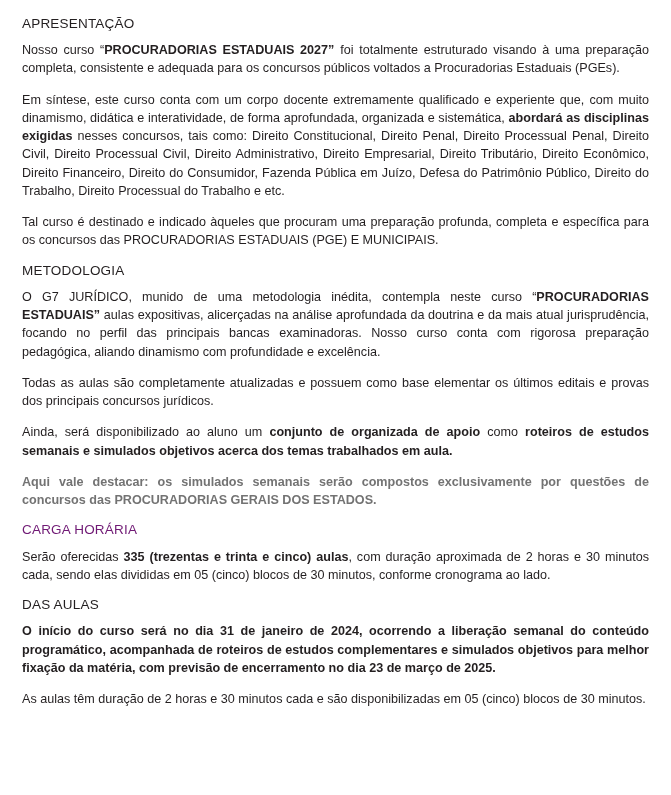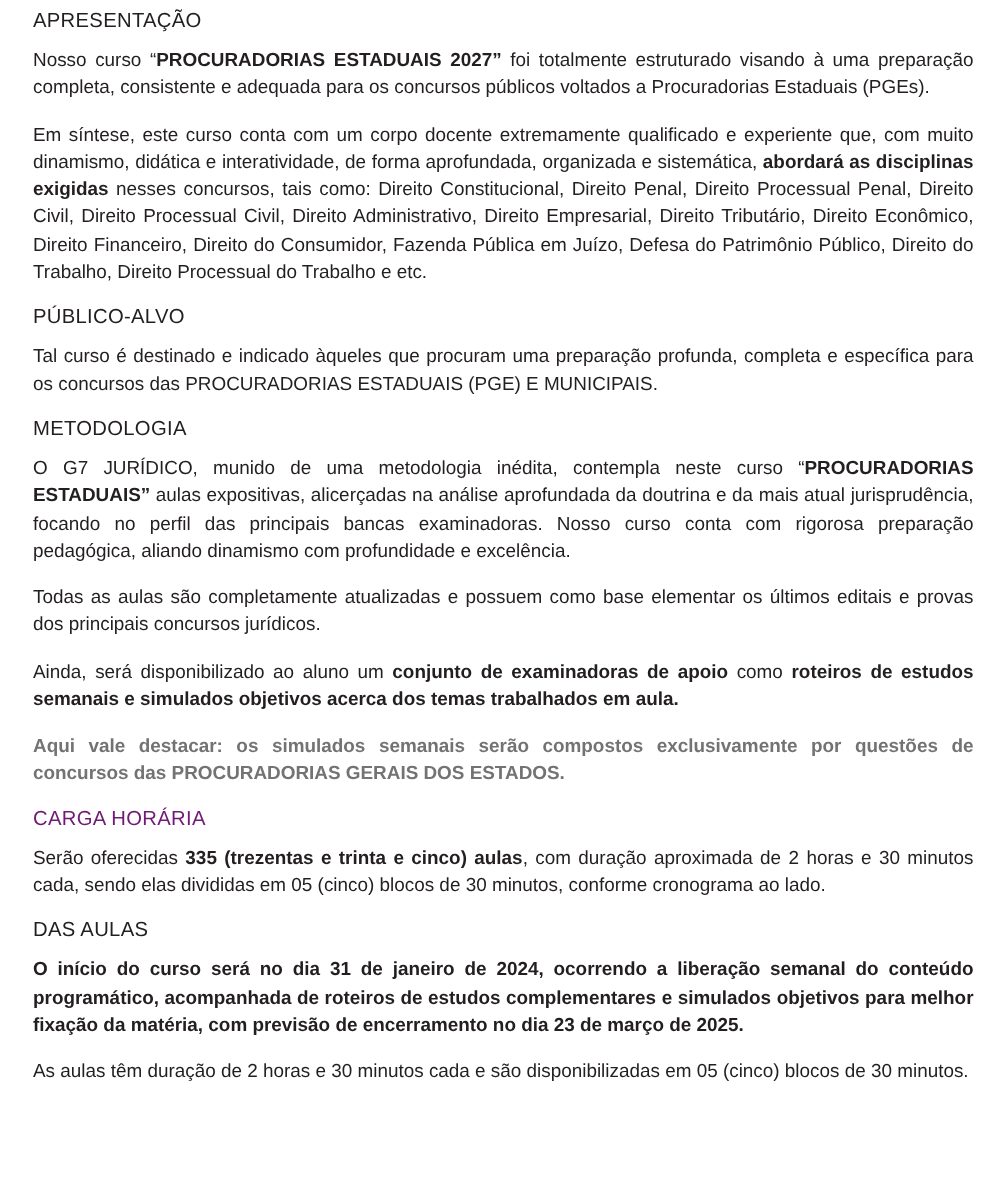--- a/index.html
+++ b/index.html
@@ -11,21 +11,21 @@
     width: 671px;
     height: 795px;
     font-family: "Liberation Sans", sans-serif;
     color: #231f20;
     -webkit-font-smoothing: antialiased;
   }
   .page {
     box-sizing: border-box;
     width: 671px;
     height: 795px;
-    padding: 6px 22px 0 22px;
+    padding: 16px 22px 0 22px;
     overflow: hidden;
     border-radius: 32px;
   }
   .sec-title {
     font-size: 13.5px;
     letter-spacing: 0.2px;
     margin: 0 0 9px 0;
     line-height: 1.2;
   }
   .sec-title.red {
@@ -51,38 +51,37 @@
   <div class="sec-title">APRESENTAÇÃO</div>
 
   <p>
     <span>Nosso curso “</span><span class="b">PROCURADORIAS ESTADUAIS 2027”</span><span> foi totalmente estruturado visando à uma preparação completa, consistente e adequada para os concursos públicos voltados a Procuradorias Estaduais (PGEs).</span>
   </p>
 
   <p>
     <span>Em síntese, este curso conta com um corpo docente extremamente qualificado e experiente que, com muito dinamismo, didática e interatividade, de forma aprofundada, organizada e sistemática, </span><span class="b">abordará as disciplinas exigidas</span><span> nesses concursos, tais como: Direito Constitucional, Direito Penal, Direito Processual Penal, Direito Civil, Direito Processual Civil, Direito Administrativo, Direito Empresarial, Direito Tributário, Direito Econômico, Direito Financeiro, Direito do Consumidor, Fazenda Pública em Juízo, Defesa do Patrimônio Público, Direito do Trabalho, Direito Processual do Trabalho e etc.</span>
   </p>
 
-  <div class="sec-title heading-block">PÚBLICO-ALVO</div>
 
   <p class="underlined-para">
     <span>Tal curso é destinado e indicado àqueles que procuram uma preparação profunda, completa e específica para os concursos das PROCURADORIAS ESTADUAIS (PGE) E MUNICIPAIS.</span>
   </p>
 
   <div class="sec-title heading-block">METODOLOGIA</div>
 
   <p>
     <span>O G7 JURÍDICO, munido de uma metodologia inédita, contempla neste curso “</span><span class="b">PROCURADORIAS ESTADUAIS”</span><span> aulas expositivas, alicerçadas na análise aprofundada da doutrina e da mais atual jurisprudência, focando no perfil das principais bancas examinadoras. Nosso curso conta com rigorosa preparação pedagógica, aliando dinamismo com profundidade e excelência.</span>
   </p>
 
   <p>
     <span>Todas as aulas são completamente atualizadas e possuem como base elementar os últimos editais e provas dos principais concursos jurídicos.</span>
   </p>
 
   <p>
-    <span>Ainda, será disponibilizado ao aluno um </span><span class="b">conjunto de examinadoras de apoio</span><span> como </span><span class="b">roteiros de estudos semanais e simulados objetivos acerca dos temas trabalhados em aula.</span>
+    <span>Ainda, será disponibilizado ao aluno um </span><span class="b">conjunto de organizada de apoio</span><span> como </span><span class="b">roteiros de estudos semanais e simulados objetivos acerca dos temas trabalhados em aula.</span>
   </p>
 
   <p class="red">
     <span class="b">Aqui vale destacar: os simulados semanais serão compostos exclusivamente por questões de concursos das PROCURADORIAS GERAIS DOS ESTADOS.</span>
   </p>
 
   <div class="sec-title red heading-block">CARGA HORÁRIA</div>
 
   <p>
     <span>Serão oferecidas </span><span class="b">335 (trezentas e trinta e cinco) aulas</span><span>, com duração aproximada de 2 horas e 30 minutos cada, sendo elas divididas em 05 (cinco) blocos de 30 minutos, conforme cronograma ao lado.</span>

